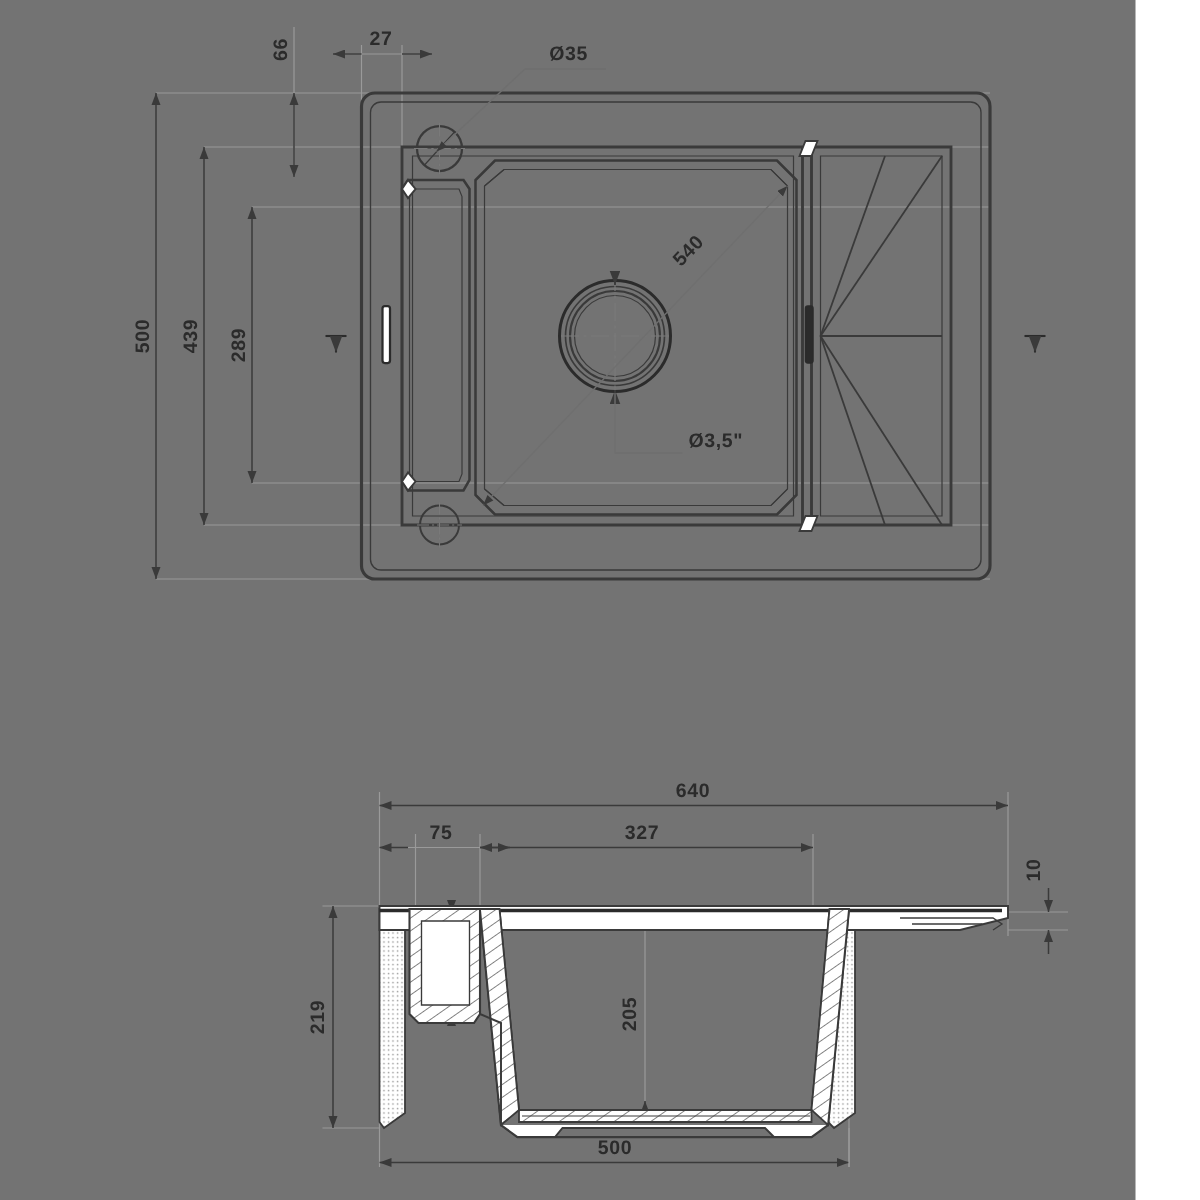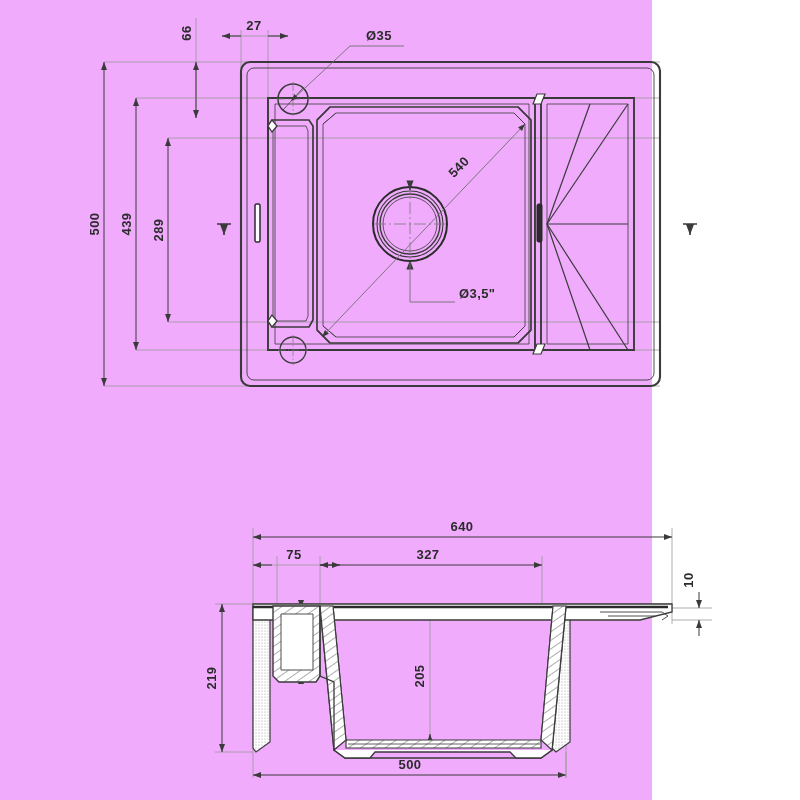--- a/index.html
+++ b/index.html
@@ -1,18 +1,18 @@
 <!DOCTYPE html>
 <html><head>
 <meta charset="utf-8">
 <style>
   html,body{margin:0;padding:0;background:#ffffff;}
   body{width:800px;height:800px;overflow:hidden;
        font-family:"Liberation Sans","DejaVu Sans",sans-serif;}
-  #stage{position:relative;width:652px;height:800px;background:#f0abfc;}
+  #stage{position:relative;width:757px;height:800px;background:#737373;}
   #stage svg{position:absolute;left:0;top:0;}
   .dimtext{font-family:"Liberation Sans","DejaVu Sans",sans-serif;
            font-size:13px;font-weight:700;fill:#2b2b2b;letter-spacing:0.4px;}
 </style>
 </head>
 <body>
 
 <div id="stage">
 
 <svg width="800" height="800" viewBox="0 0 800 800">

